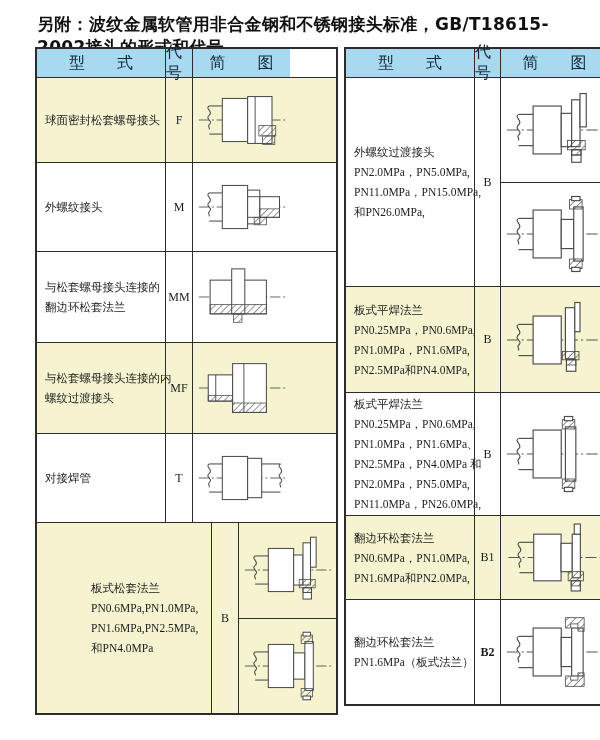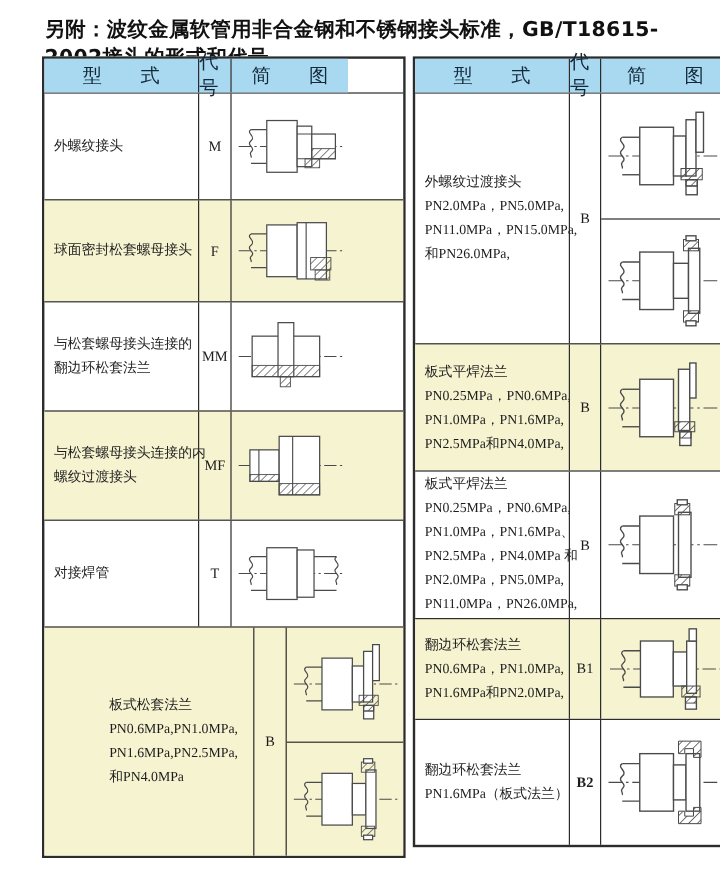--- a/index.html
+++ b/index.html
@@ -66,20 +66,43 @@
           <div class="fcell" style="width: 128px;">
             <span>型　　式</span>
           </div>
           <div class="fcell" style="width: 27px;">
             <span>代号</span>
           </div>
           <div class="fcell" style="width: 98px;">
             <span>简　　图</span>
           </div>
         </div>
+        <div class="frow highlight" style="height: 84px;">
+          <div class="fcell type-cell" style="width: 128px;">
+            <div class="type-line">球面密封松套螺母接头</div>
+          </div>
+          <div class="fcell code-cell" style="width: 27px;">
+            <span>F</span>
+          </div>
+          <div class="fcell sketch-cell" style="width: 98px;">
+            <div class="sketch-sub">
+              <svg class="fit-svg" width="90" height="74" viewBox="0 0 96 72" preserveAspectRatio="xMidYMid meet">
+                <line x1="2" y1="36" x2="94" y2="36" stroke="#4a4a4a" stroke-width="0.9" stroke-dasharray="11 3 2 3"></line>
+  <path d="M13,21 c-5,3 5,6 0,10 c-5,4 5,6 0,10 c-2,2 1,3 0,5" fill="none" stroke="#4a4a4a" stroke-width="1.1"></path>
+  <line x1="13" y1="21" x2="27" y2="21" stroke="#4a4a4a" stroke-width="1.1"></line>
+  <line x1="13" y1="51" x2="27" y2="51" stroke="#4a4a4a" stroke-width="1.1"></line>
+  <rect x="27" y="13" width="27" height="46" stroke="#4a4a4a" stroke-width="1.1" fill="#fff"></rect>
+                <rect x="54" y="11" width="26" height="50" stroke="#4a4a4a" stroke-width="1.1" fill="#fff"></rect>
+                <line x1="62" y1="11" x2="62" y2="61" stroke="#4a4a4a"></line>
+    <rect x="66" y="42" width="18" height="11" stroke="#4a4a4a" stroke-width="0.8" fill="url(#hatch)"></rect>
+                <rect x="70" y="53" width="13" height="9" stroke="#4a4a4a" stroke-width="0.8" fill="url(#hatch)"></rect>
+              </svg>
+            </div>
+          </div>
+        </div>
         <div class="frow" style="height: 88px;">
           <div class="fcell type-cell" style="width: 128px;">
             <div class="type-line">外螺纹接头</div>
           </div>
           <div class="fcell code-cell" style="width: 27px;">
             <span>M</span>
           </div>
           <div class="fcell sketch-cell" style="width: 98px;">
             <div class="sketch-sub">
               <svg class="fit-svg" width="90" height="78" viewBox="0 0 96 72" preserveAspectRatio="xMidYMid meet">
@@ -87,43 +110,20 @@
   <path d="M13,21 c-5,3 5,6 0,10 c-5,4 5,6 0,10 c-2,2 1,3 0,5" fill="none" stroke="#4a4a4a" stroke-width="1.1"></path>
   <line x1="13" y1="21" x2="27" y2="21" stroke="#4a4a4a" stroke-width="1.1"></line>
   <line x1="13" y1="51" x2="27" y2="51" stroke="#4a4a4a" stroke-width="1.1"></line>
   <rect x="27" y="13" width="27" height="46" stroke="#4a4a4a" stroke-width="1.1" fill="#fff"></rect>
                 <rect x="54" y="18" width="13" height="36" stroke="#4a4a4a" stroke-width="1.1" fill="#fff"></rect>
                 <line x1="54" y1="25" x2="67" y2="25" stroke="#4a4a4a"></line>
                 <line x1="54" y1="47" x2="67" y2="47" stroke="#4a4a4a"></line>
     <rect x="67" y="25" width="21" height="22" stroke="#4a4a4a" stroke-width="1.1" fill="#fff"></rect>
     <rect x="67" y="38" width="21" height="9" stroke="#4a4a4a" stroke-width="0.8" fill="url(#hatch)"></rect>
                 <rect x="61" y="47" width="13" height="8" stroke="#4a4a4a" stroke-width="0.8" fill="url(#hatch)"></rect>
-              </svg>
-            </div>
-          </div>
-        </div>
-        <div class="frow highlight" style="height: 84px;">
-          <div class="fcell type-cell" style="width: 128px;">
-            <div class="type-line">球面密封松套螺母接头</div>
-          </div>
-          <div class="fcell code-cell" style="width: 27px;">
-            <span>F</span>
-          </div>
-          <div class="fcell sketch-cell" style="width: 98px;">
-            <div class="sketch-sub">
-              <svg class="fit-svg" width="90" height="74" viewBox="0 0 96 72" preserveAspectRatio="xMidYMid meet">
-                <line x1="2" y1="36" x2="94" y2="36" stroke="#4a4a4a" stroke-width="0.9" stroke-dasharray="11 3 2 3"></line>
-  <path d="M13,21 c-5,3 5,6 0,10 c-5,4 5,6 0,10 c-2,2 1,3 0,5" fill="none" stroke="#4a4a4a" stroke-width="1.1"></path>
-  <line x1="13" y1="21" x2="27" y2="21" stroke="#4a4a4a" stroke-width="1.1"></line>
-  <line x1="13" y1="51" x2="27" y2="51" stroke="#4a4a4a" stroke-width="1.1"></line>
-  <rect x="27" y="13" width="27" height="46" stroke="#4a4a4a" stroke-width="1.1" fill="#fff"></rect>
-                <rect x="54" y="11" width="26" height="50" stroke="#4a4a4a" stroke-width="1.1" fill="#fff"></rect>
-                <line x1="62" y1="11" x2="62" y2="61" stroke="#4a4a4a"></line>
-    <rect x="66" y="42" width="18" height="11" stroke="#4a4a4a" stroke-width="0.8" fill="url(#hatch)"></rect>
-                <rect x="70" y="53" width="13" height="9" stroke="#4a4a4a" stroke-width="0.8" fill="url(#hatch)"></rect>
               </svg>
             </div>
           </div>
         </div>
         <div class="frow" style="height: 90px;">
           <div class="fcell type-cell" style="width: 128px;">
             <div class="type-line">与松套螺母接头连接的</div>
             <div class="type-line">翻边环松套法兰</div>
           </div>
           <div class="fcell code-cell" style="width: 27px;">

